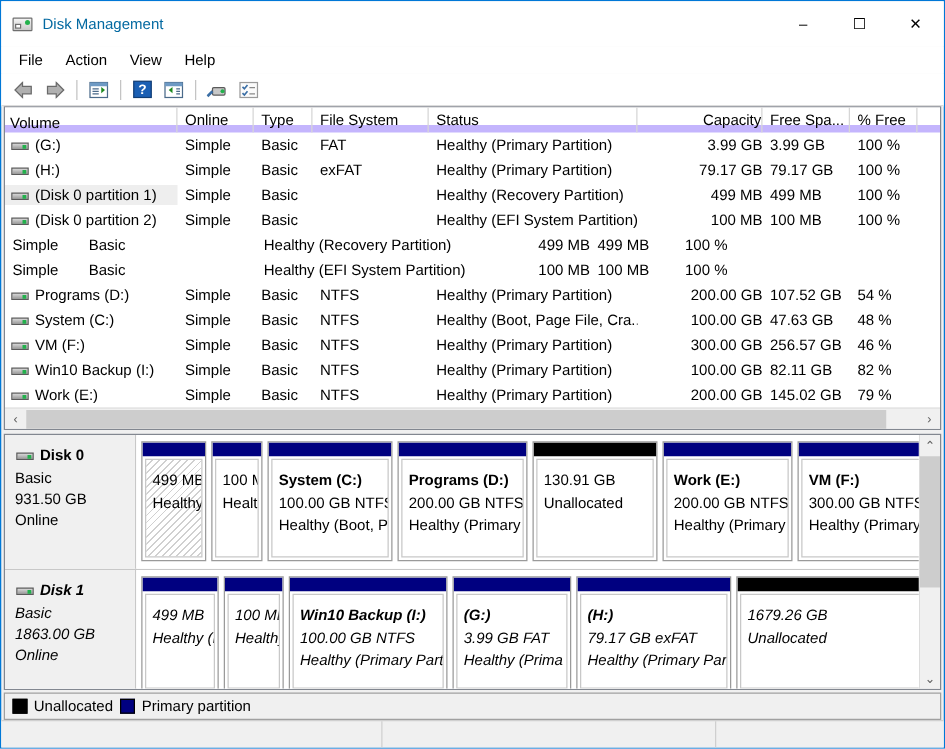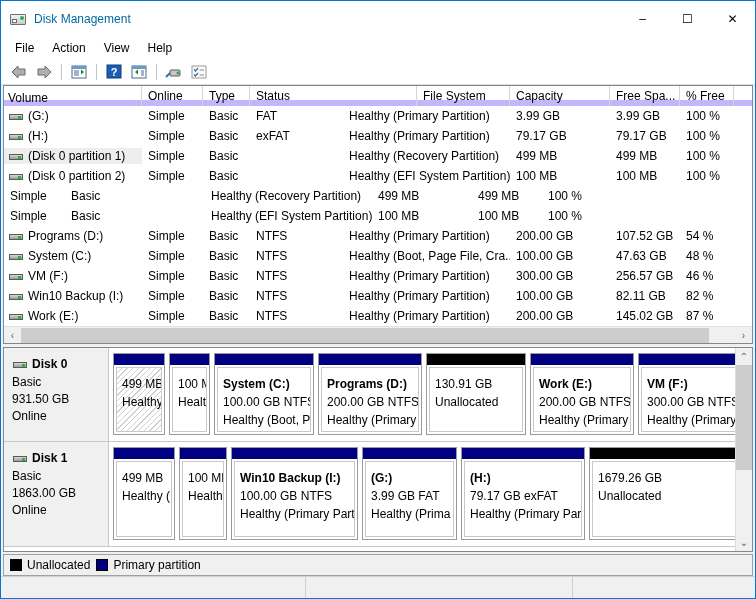--- a/index.html
+++ b/index.html
@@ -89,21 +89,21 @@
     height: 20px; display: flex; align-items: center;
     font-size: 12px; color: #000; cursor: default; white-space: nowrap;
   }
   .vrow.selected .c-vol { background: #eeeeee; }
   .cell { overflow: hidden; white-space: nowrap; padding-left: 6px; }
   .c-vol { width: 138px; display:flex; align-items:center; padding-left:4px; }
   .c-lay { width: 61px; }
   .c-typ { width: 47px; }
   .c-fs  { width: 93px; }
   .c-sta { width: 167px; }
-  .c-cap { width: 100px; }
+  .c-cap { width: 100px; text-align: right; }
   .c-free{ width: 70px; }
   .c-pct { width: 54px; }
   .volicon {
     width: 16px; height: 16px; position: relative; flex: 0 0 16px; margin-right: 4px;
   }
   .vi-body {
     position:absolute; left:1px; top:6px; width:14px; height:6px;
     background: linear-gradient(#d8d8d8,#9a9a9a);
     border:1px solid #5a5a5a;
   }
@@ -260,22 +260,22 @@
           <path d="M8.5 5h4.5M8.5 10h4.5" stroke="#8a8a8a"></path>
         </svg>
     </div>
   </div>
 
   <div id="listpane">
     <div id="colheader">
       <div class="colh c-vol">Volume</div>
       <div class="colh c-lay">Online</div>
       <div class="colh c-typ">Type</div>
+      <div class="colh c-fs">File System</div>
       <div class="colh c-sta">Status</div>
-      <div class="colh c-fs">File System</div>
       <div class="colh c-cap">Capacity</div>
       <div class="colh c-free">Free Spa...</div>
       <div class="colh c-pct">% Free</div>
     </div>
     <div id="rows">
         <div class="vrow">
           <div class="cell c-vol">
             <span class="volicon">
               <span class="vi-body"></span>
               <span class="vi-led"></span>
@@ -427,34 +427,34 @@
               <span class="vi-led"></span>
             </span>
             <span>Work (E:)</span>
           </div>
           <div class="cell c-lay">Simple</div>
           <div class="cell c-typ">Basic</div>
           <div class="cell c-fs">NTFS</div>
           <div class="cell c-sta">Healthy (Primary Partition)</div>
           <div class="cell c-cap">200.00 GB</div>
           <div class="cell c-free">145.02 GB</div>
-          <div class="cell c-pct">87 %</div>
+          <div class="cell c-pct">79 %</div>
         </div>
       </div>
     <div id="hscroll">
       <div class="hsarrow">‹</div>
       <div id="hsthumb"></div>
       <div id="hstrack"></div>
       <div class="hsarrow">›</div>
     </div>
   </div>
 
   <div id="graphpane">
     <div id="graphinner">
-        <div class="diskrow" style="height: 94px;">
+        <div class="diskrow" style="height: 108px;">
           <div class="diskinfo">
             <div class="dtitle">
               <span class="volicon">
                 <span class="vi-body"></span>
                 <span class="vi-led"></span>
               </span>
               <span>Disk 0</span>
             </div>
             <div class="dline">Basic</div>
             <div class="dline">931.50 GB</div>
@@ -509,21 +509,21 @@
             <div class="part" style="width: 106px;">
               <div class="pbar primary"></div>
               <div class="pbody">
                 <div class="pname">VM  (F:)</div>
                 <div>300.00 GB NTFS</div>
                 <div>Healthy (Primary</div>
               </div>
             </div>
           </div>
         </div>
-        <div class="diskrow" style="height: 105px;">
+        <div class="diskrow" style="height: 105px; font-style: italic;">
           <div class="diskinfo">
             <div class="dtitle">
               <span class="volicon">
                 <span class="vi-body"></span>
                 <span class="vi-led"></span>
               </span>
               <span>Disk 1</span>
             </div>
             <div class="dline">Basic</div>
             <div class="dline">1863.00 GB</div>

